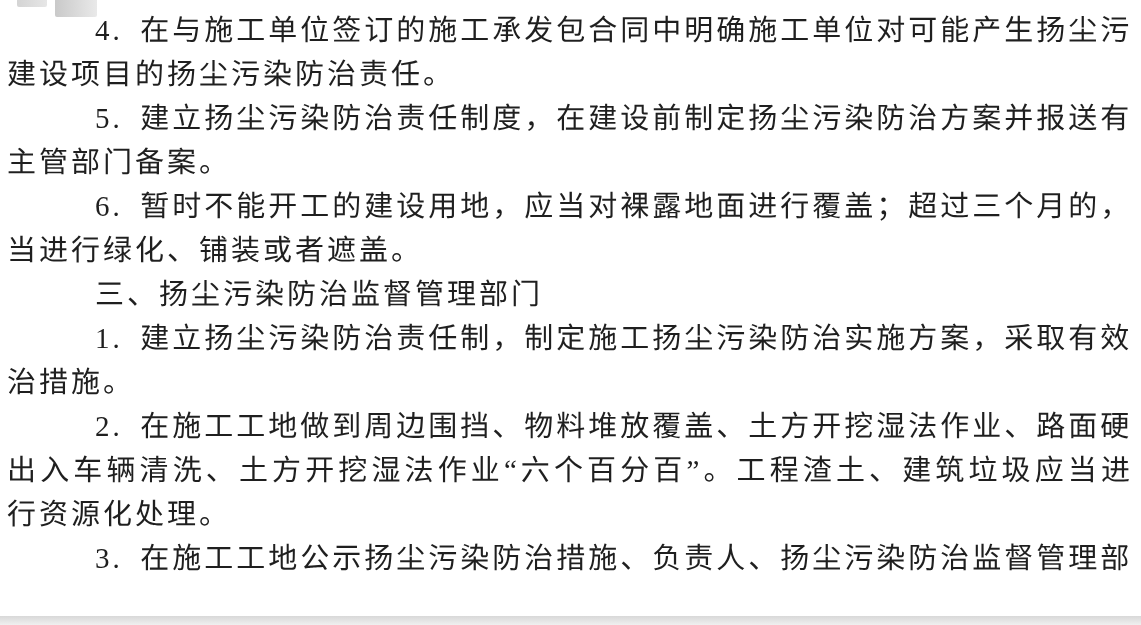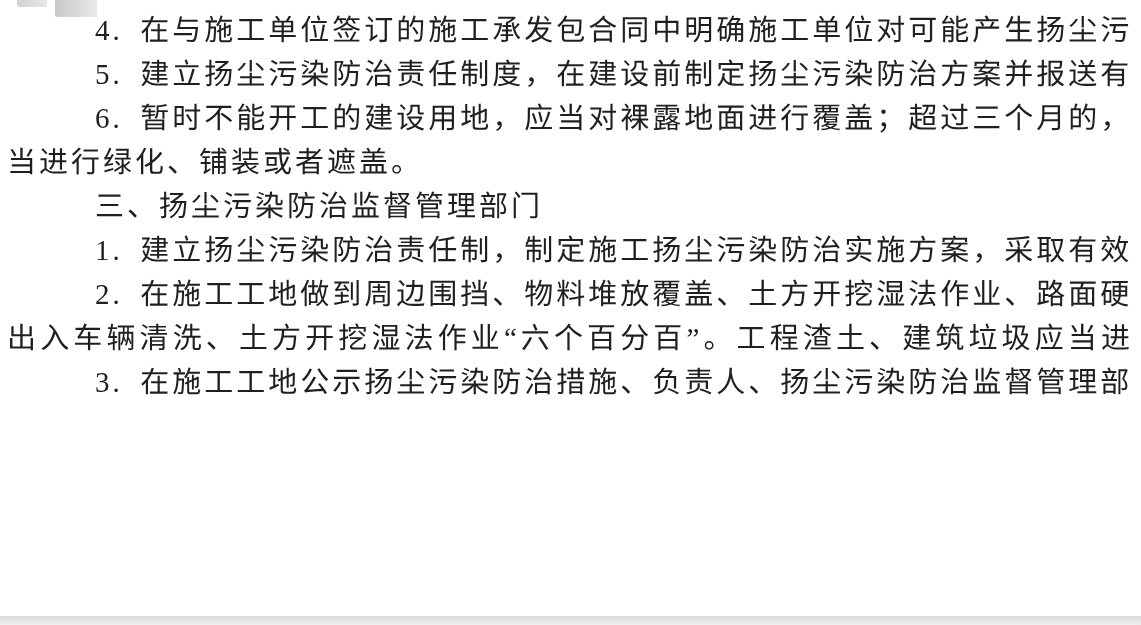--- a/index.html
+++ b/index.html
@@ -69,23 +69,27 @@
   }
 </style>
 </head>
 <body>
 
 <div class="frag frag-small"></div>
 <div class="frag frag-large"></div>
 
 <div class="page">
   <div class="line indent justify">4. 在与施工单位签订的施工承发包合同中明确施工单位对可能产生扬尘污染</div>
+  <div class="line">建设项目的扬尘污染防治责任。</div>
   <div class="line indent justify">5. 建立扬尘污染防治责任制度，在建设前制定扬尘污染防治方案并报送有关</div>
+  <div class="line">主管部门备案。</div>
   <div class="line indent justify">6. 暂时不能开工的建设用地，应当对裸露地面进行覆盖；超过三个月的，应</div>
   <div class="line">当进行绿化、铺装或者遮盖。</div>
   <div class="line indent">三、扬尘污染防治监督管理部门</div>
   <div class="line indent justify">1. 建立扬尘污染防治责任制，制定施工扬尘污染防治实施方案，采取有效防</div>
+  <div class="line">治措施。</div>
   <div class="line indent justify">2. 在施工工地做到周边围挡、物料堆放覆盖、土方开挖湿法作业、路面硬化、</div>
   <div class="line justify">出入车辆清洗、土方开挖湿法作业“六个百分百”。工程渣土、建筑垃圾应当进</div>
+  <div class="line">行资源化处理。</div>
   <div class="line indent justify">3. 在施工工地公示扬尘污染防治措施、负责人、扬尘污染防治监督管理部门</div>
 </div>
 
 <div class="bottom-bar"></div>
 
 </body></html>

